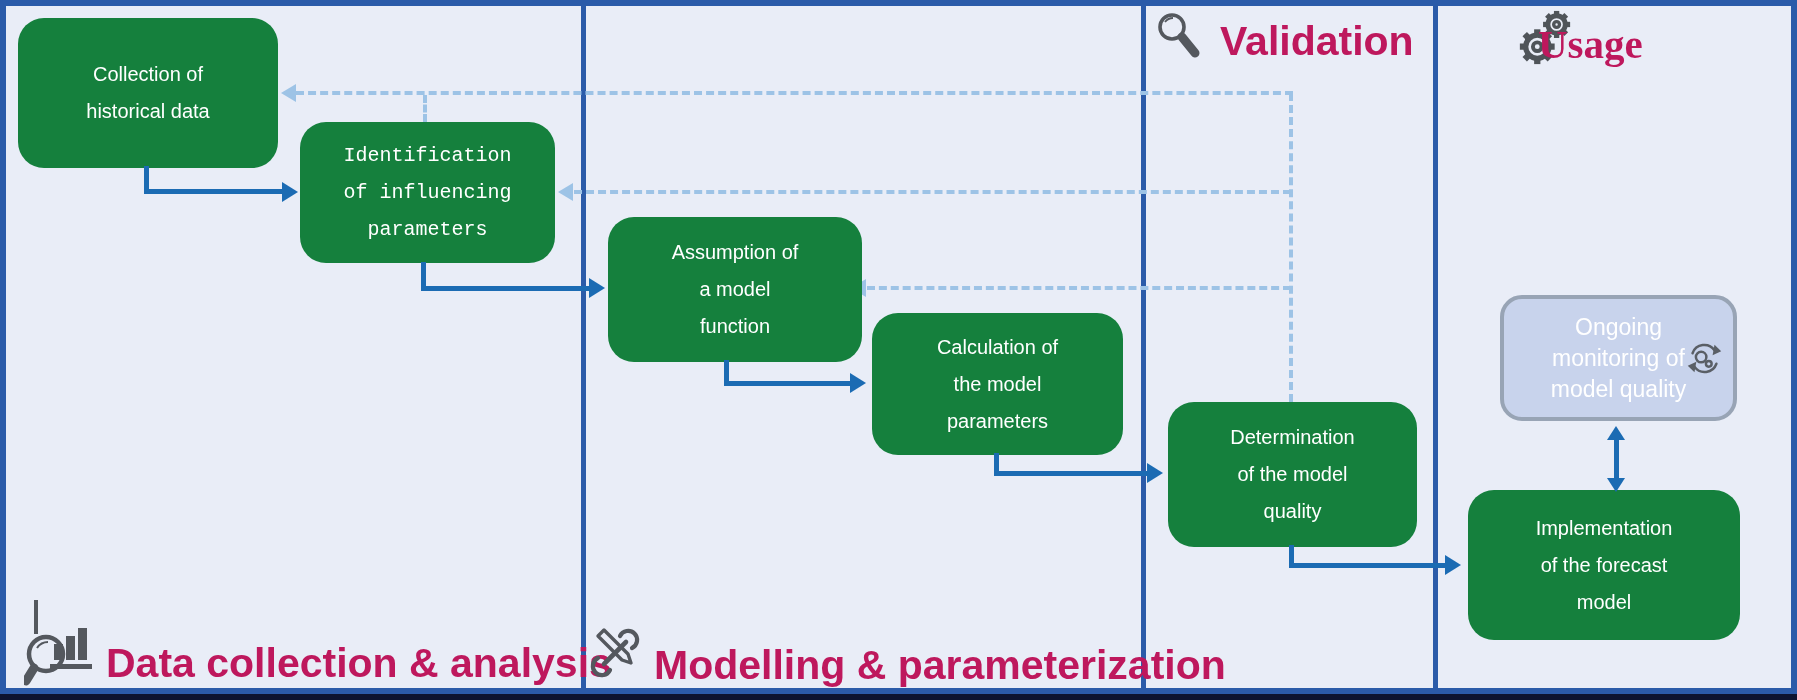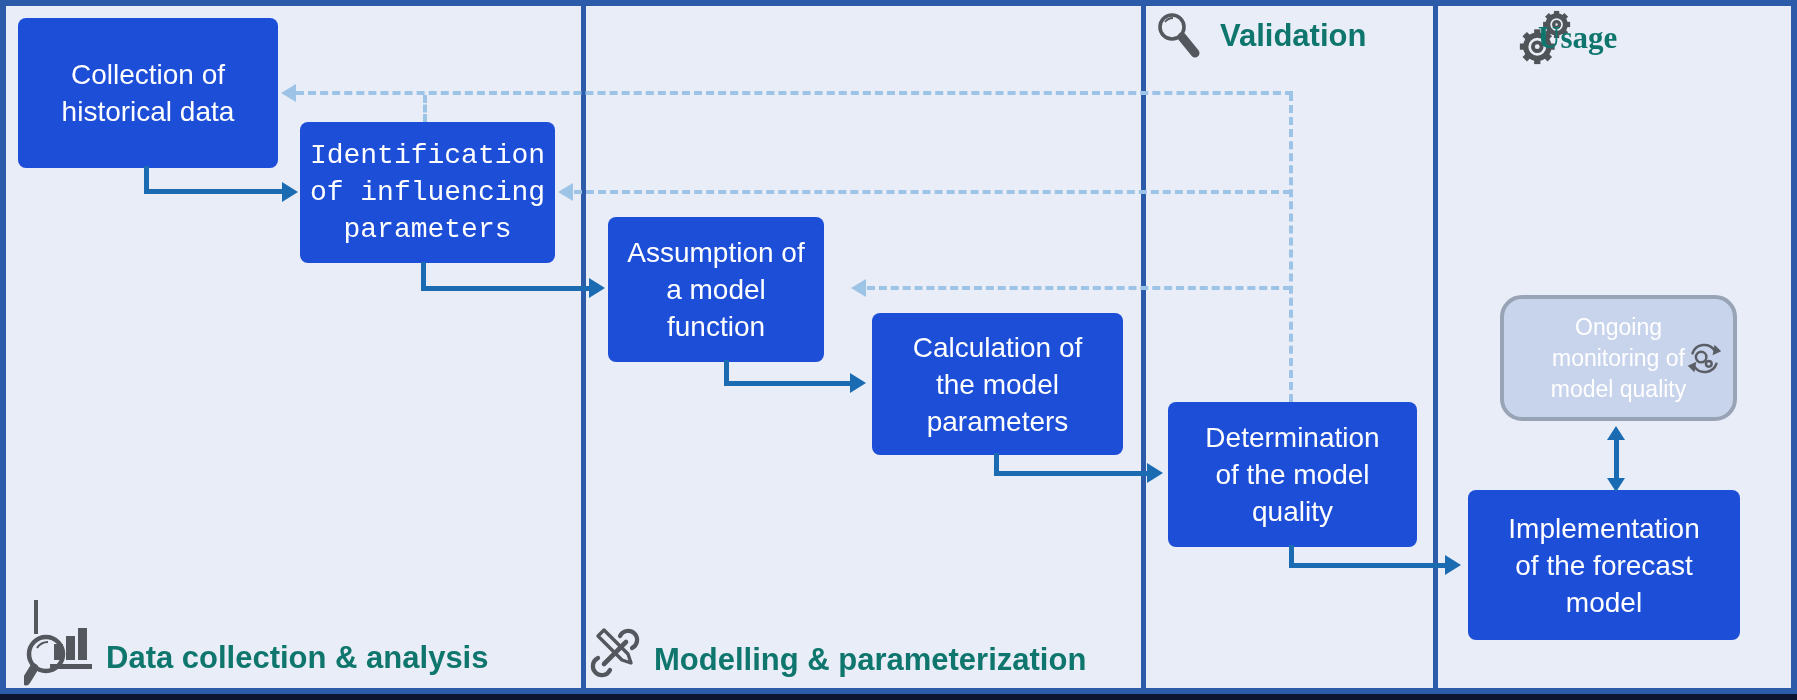--- a/index.html
+++ b/index.html
@@ -10,43 +10,43 @@
   }
   .canvas{
     position:absolute;left:0;top:0;width:1797px;height:694px;
     background:#E9EDF7;
     box-shadow: inset 0 0 0 6px #2B5BA9;
   }
   .divider{position:absolute;top:0;height:694px;width:5px;background:#2B5BA9;}
 
   
   .pbox{
-    position:absolute;background:#1d4ed8;border-radius:8px;
+    position:absolute;background:#15803d;border-radius:26px;
     display:flex;align-items:center;justify-content:center;
-    color:#fff;font-size:28px;line-height:37px;text-align:center;
+    color:#fff;font-size:20px;line-height:37px;text-align:center;
     white-space:pre-line;z-index:3;
   }
   .pbox-light{
     background:#C8D3EC;border:4px solid #98A4B5;border-radius:22px;
     font-size:23px;line-height:31px;box-sizing:border-box;
   }
 
   
   .seg{position:absolute;background:#1B6BB3;z-index:4;}
   .dash-h{position:absolute;border-top:4px dashed #9DC3E6;z-index:2;}
   .dash-v{position:absolute;border-left:4px dashed #9DC3E6;z-index:2;}
   .tri{position:absolute;width:0;height:0;z-index:4;}
   .tri-right{border-top:10px solid transparent;border-bottom:10px solid transparent;border-left:16px solid #1B6BB3;}
   .tri-up{border-left:9px solid transparent;border-right:9px solid transparent;border-bottom:14px solid #1B6BB3;}
   .tri-down{border-left:9px solid transparent;border-right:9px solid transparent;border-top:14px solid #1B6BB3;}
   .tri-dleft{border-top:9px solid transparent;border-bottom:9px solid transparent;border-right:15px solid #9DC3E6;z-index:2;}
 
   
   .lane-label{
-    position:absolute;color:#0f766e;font-weight:bold;font-size:31px;z-index:3;
+    position:absolute;color:#be185d;font-weight:bold;font-size:41px;z-index:3;
     white-space:nowrap;
   }
   .lane-icon{position:absolute;z-index:3;}
 
   .mon-icon{position:absolute;right:8px;top:8px;z-index:5;}
 </style>
 </head>
 <body>
 
 <div class="canvas">
@@ -90,21 +90,21 @@
 
   <div class="pbox" style="left:18px;top:18px;width:260px;height:150px;">
     <span>Collection of
 historical data</span>
   </div>
   <div class="pbox" style="left:300px;top:122px;width:255px;height:141px;font-family:Liberation Mono, monospace;">
     <span>Identification
 of influencing
 parameters</span>
   </div>
-  <div class="pbox" style="left:608px;top:217px;width:216px;height:145px;">
+  <div class="pbox" style="left:608px;top:217px;width:254px;height:145px;">
     <span>Assumption of
 a model
 function</span>
   </div>
   <div class="pbox" style="left:872px;top:313px;width:251px;height:142px;">
     <span>Calculation of
 the model
 parameters</span>
   </div>
   <div class="pbox" style="left:1168px;top:402px;width:249px;height:145px;">

